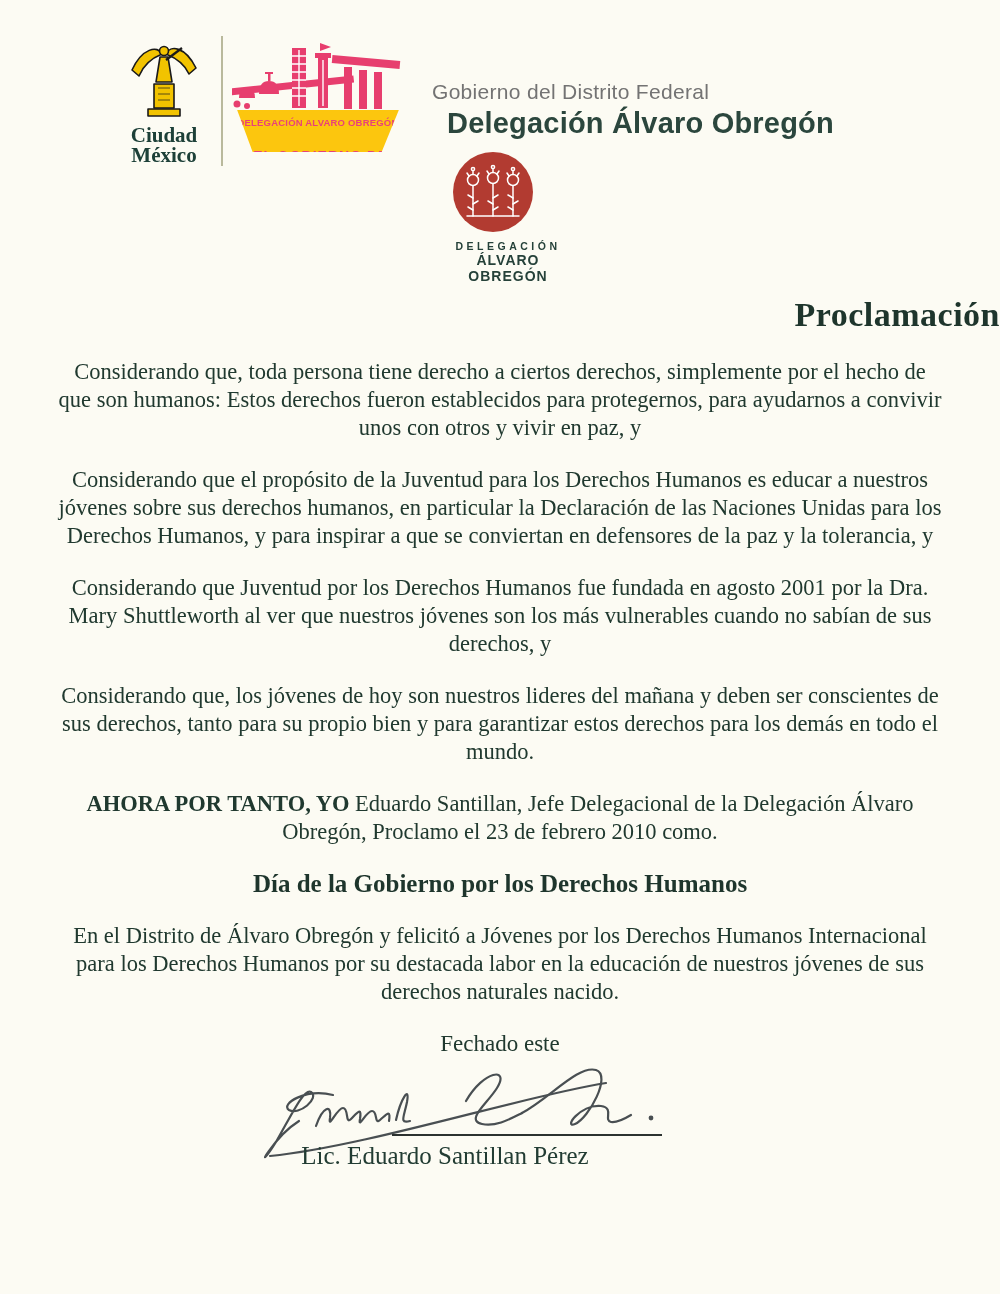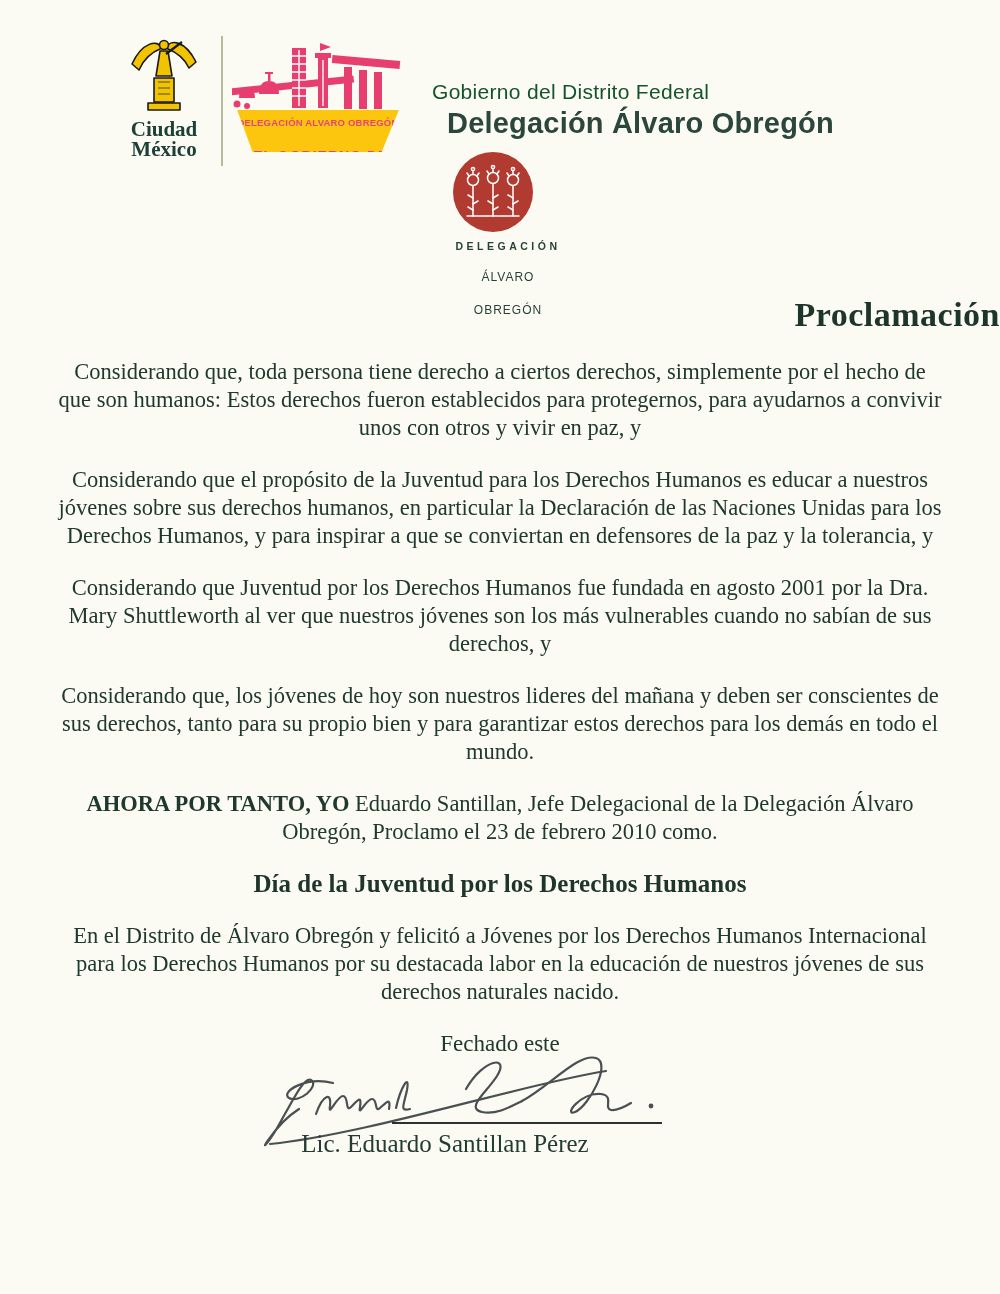--- a/index.html
+++ b/index.html
@@ -13,21 +13,21 @@
     width: 1000px;
     height: 1294px;
     background: #fcfbf3;
     overflow: hidden;
     color: #20392f;
   }
 
   
   .header { position: absolute; top: 0; left: 0; right: 0; height: 290px; }
 
-  .city-logo { position: absolute; left: 112px; top: 32px; width: 104px; text-align: center; }
+  .city-logo { position: absolute; left: 112px; top: 38px; width: 104px; text-align: center; }
   .city-logo .angel-svg { display: block; margin: 0 auto; }
   .city-words { position: relative; margin-top: 2px; line-height: 0.95; }
   .city-line {
     font-family: "Liberation Serif", serif;
     font-weight: bold; font-size: 21px; color: #1d4038; display: block;
   }
   .city-swoosh {
     position: absolute; left: 8px; top: 26px; width: 92px; height: 9px;
     background: #2ab6d9; transform: skewX(-30deg) rotate(-2deg); opacity: .85; z-index: -1;
   }
@@ -52,46 +52,46 @@
   .banner-line1 {
     display: block; font-family: "Liberation Sans", sans-serif; font-weight: bold;
     font-size: 9.5px; color: #e8417a; letter-spacing: .2px;
   }
   .banner-line2 {
     display: block; font-family: "Liberation Sans", sans-serif; font-weight: bold;
     font-size: 14px; color: #e8417a; letter-spacing: 1px; margin-top: 20px;
   }
 
   .header-titles { position: absolute; left: 432px; top: 80px; font-family: "Liberation Sans", sans-serif; }
-  .gov-line { font-size: 21px; color: #14532d; letter-spacing: .3px; }
+  .gov-line { font-size: 21px; color: #737373; letter-spacing: .3px; }
   .del-line { font-size: 29px; font-weight: bold; color: #2b463d; margin-top: 3px; letter-spacing: .2px; margin-left: 15px; }
 
   
   .seal { position: absolute; left: 0; right: 14px; top: 150px; text-align: center; }
   .seal-svg { display: block; margin: 0 auto; }
   .seal-caption { margin-top: 6px; font-family: "Liberation Sans", sans-serif; color: #254139; padding-left: 30px; }
   .seal-cap1 { font-size: 10.5px; font-weight: bold; letter-spacing: 3.5px; display: block; }
-  .seal-cap2, .seal-cap3 { font-size: 12px; font-weight: normal; letter-spacing: 1px; display: block; line-height: 1.15; margin-top: 19px; }
+  .seal-cap2, .seal-cap3 { font-size: 14px; font-weight: bold; letter-spacing: 1px; display: block; line-height: 1.15; }
 
   
   .content { position: absolute; top: 296px; left: 0; right: 0; }
   .doc-title {
     margin: 0 0 6px 0; text-align: right;
     font-size: 34px; font-weight: bold; color: #1e352c; letter-spacing: .5px;
   }
   .para {
     margin: 24px 58px 0; text-align: center;
     font-size: 22.5px; line-height: 28px; color: #20392f;
   }
   .para b { font-weight: bold; }
   .day-title {
     margin: 24px 58px 0; text-align: center;
     font-size: 25px; font-weight: bold; color: #1e352c;
   }
-  .dated { margin: 24px 0 0; text-align: center; font-size: 23px; line-height: 28px; color: #20392f; }
+  .dated { margin: 24px 0 12px; text-align: center; font-size: 23px; line-height: 28px; color: #20392f; }
   .dated span { display: block; }
 
   
   .sign-block { position: relative; height: 150px; margin-top: 0; }
   .signature-svg { position: absolute; left: 258px; top: -12px; }
   .sign-line {
     position: absolute; left: 392px; top: 64px; width: 270px; height: 0;
     border-top: 2px solid #2c3230;
   }
   .sign-name {
@@ -206,21 +206,21 @@
 
     <h1 class="doc-title">Proclamación</h1>
 
     <p class="para">Considerando que, toda persona tiene derecho a ciertos derechos, simplemente por el hecho de que son humanos: Estos derechos fueron establecidos para protegernos, para ayudarnos a convivir unos con otros y vivir en paz, y</p>
     <p class="para">Considerando que el propósito de la Juventud para los Derechos Humanos es educar a nuestros jóvenes sobre sus derechos humanos, en particular la Declaración de las Naciones Unidas para los Derechos Humanos, y para inspirar a que se conviertan en defensores de la paz y la tolerancia, y</p>
     <p class="para">Considerando que Juventud por los Derechos Humanos fue fundada en agosto 2001 por la Dra. Mary Shuttleworth al ver que nuestros jóvenes son los más vulnerables cuando no sabían de sus derechos, y</p>
     <p class="para">Considerando que, los jóvenes de hoy son nuestros lideres del mañana y deben ser conscientes de sus derechos, tanto para su propio bien y para garantizar estos derechos para los demás en todo el mundo.</p>
 
     <p class="para"><b>AHORA POR TANTO, YO</b><span> Eduardo Santillan, Jefe Delegacional de la Delegación Álvaro Obregón, Proclamo el 23 de febrero 2010 como.</span></p>
 
-    <p class="day-title">Día de la Juventud por los Derechos Humanos</p>
+    <p class="day-title">Día de la Gobierno por los Derechos Humanos</p>
 
     <p class="para">En el Distrito de Álvaro Obregón y felicitó a Jóvenes por los Derechos Humanos Internacional para los Derechos Humanos por su destacada labor en la educación de nuestros jóvenes de sus derechos naturales nacido.</p>
 
     <div class="dated">
       <span>Fechado este</span>
     </div>
 
     <div class="sign-block">
       <svg class="signature-svg" width="420" height="110" viewBox="0 0 420 110">
         <g stroke="#494f52" stroke-width="2.2" fill="none" stroke-linecap="round">

